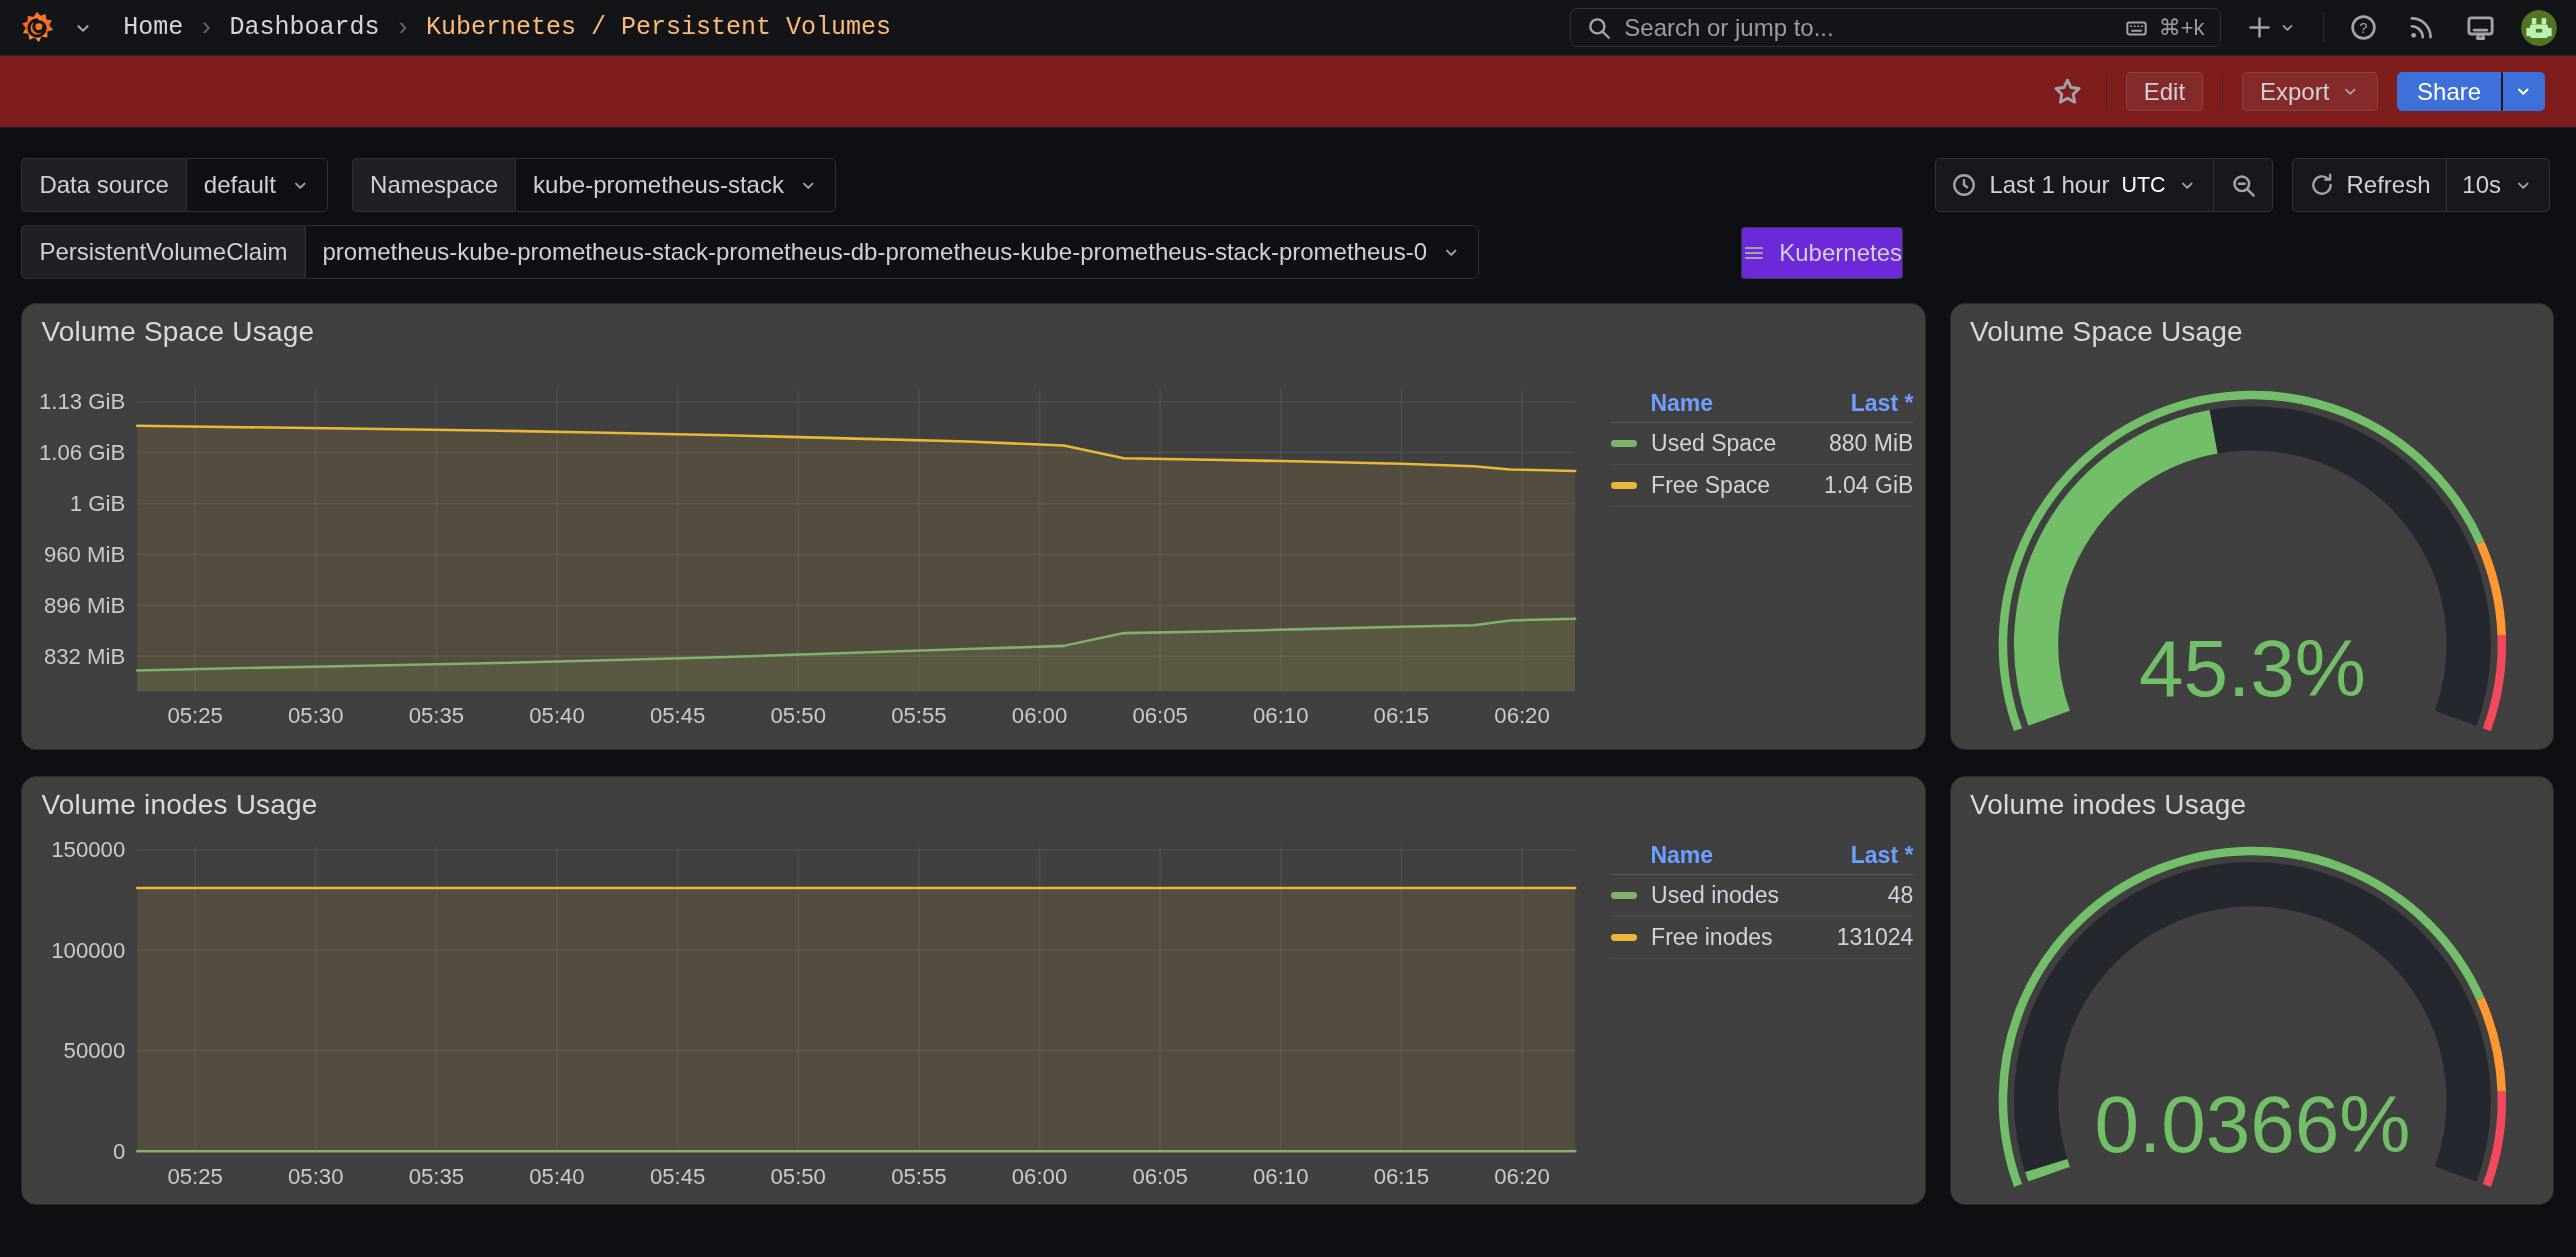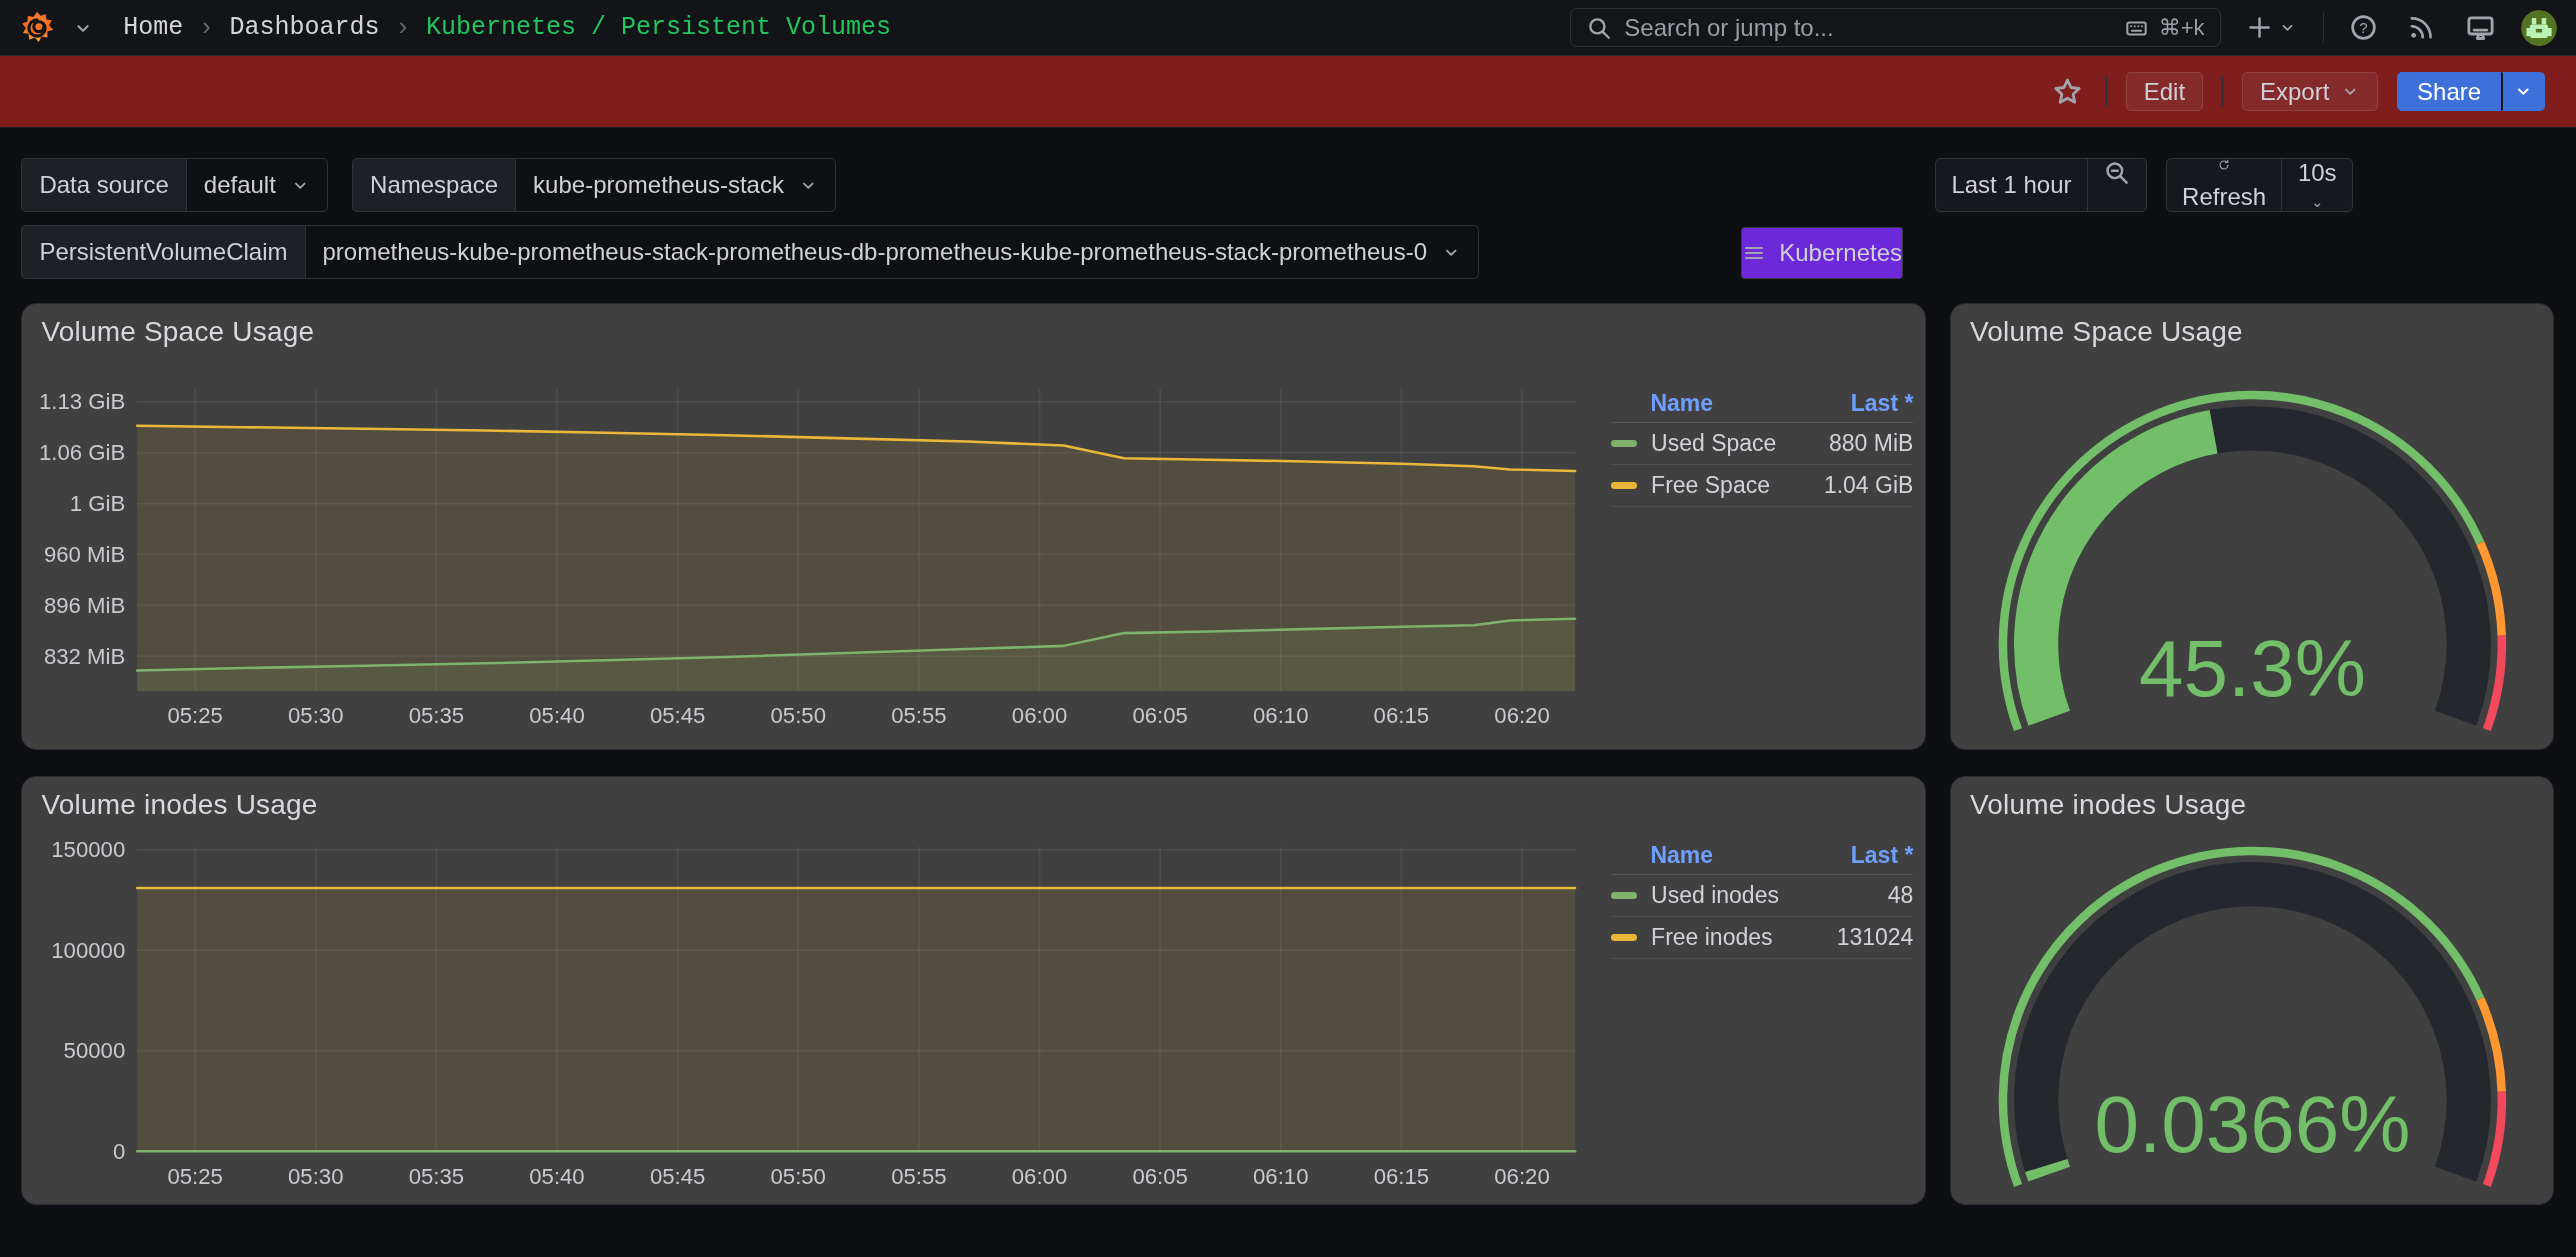--- a/index.html
+++ b/index.html
@@ -9,21 +9,21 @@
 
   
   .topnav { position:absolute; left:0; top:0; width:2576px; height:56px;
     background:#121418; border-bottom:0.9px solid #25272d;
     display:flex; align-items:center; padding:0 19px; }
   .nav-left { display:flex; align-items:center; gap:13.7px;font-family:Liberation Mono, monospace; }
   .logo { width:36px; height:36px; display:inline-flex; cursor:pointer; }
   .breadcrumb { display:flex; align-items:center; gap:15.4px; font-size:25px; margin-left:12px; }
   .breadcrumb a { color:#d5d6dc; text-decoration:none; cursor:pointer; }
   .breadcrumb .sep { color:#63656c; font-size:26px; }
-  .crumb-current { color:#22c55e;text-align:center; }
+  .crumb-current { color:#fdba74;text-align:center; }
   .nav-right { margin-left:auto; display:flex; align-items:center; gap:22px; }
   .searchbox { width:651px; height:39px; background:#141519; border:0.9px solid #2f3138;
     border-radius:6.8px; display:flex; align-items:center; padding:0 15.4px; gap:12px;
     color:#9b9da5; font-size:24px; cursor:text; }
   .searchbox .placeholder { flex:0 0 auto; }
   .shortcut { margin-left:auto; display:flex; align-items:center; gap:8.5px; color:#9b9da5; font-size:22px; }
   .iconbtn { background:none; border:none; color:#aeb0b8; display:inline-flex; align-items:center;
     gap:5.1px; cursor:pointer; padding:3.4px; }
   .vdiv { width:0.9px; height:31px; background:#2c2e35; }
   .avatar { width:36px; height:36px; border-radius:50%; overflow:hidden; cursor:pointer; flex:0 0 auto; }
@@ -48,21 +48,21 @@
   .varctrl .vlabel { background:#1e2026; border:0.9px solid #2e3138; border-right:none;
     border-radius:5.1px 0 0 5.1px; display:flex; align-items:center; padding:0 17px;
     color:#d0d1d7; white-space:nowrap; cursor:default; }
   .varctrl .vvalue { background:#0f1014; border:0.9px solid #2e3138; border-radius:0 5.1px 5.1px 0;
     display:flex; align-items:center; gap:13.7px; padding:0 17px; color:#d0d1d7;
     white-space:nowrap; cursor:pointer; }
   .timebar { position:absolute; left:1935px; top:158px; display:flex; gap:19px; }
   .groupbtn { display:flex; height:54px; background:#17181d; border:0.9px solid #313339;
     border-radius:5.1px; overflow:hidden; }
   .groupbtn .seg { display:flex; align-items:center; gap:12px; padding:0 15.4px; font-size:24px;
-    color:#d0d1d7; cursor:pointer; white-space:nowrap;flex-direction:column; }
+    color:#d0d1d7; cursor:pointer; white-space:nowrap; }
   .groupbtn .seg + .seg { border-left:0.9px solid #313339; }
   .utc { color:#ffffff; font-weight:400; font-size:21.4px; }
   .kubebtn { position:absolute; left:1741px; top:227px; height:52px; width:162px;
     background:#6d28d9; border:0.9px solid #3a3c43; border-radius:3.4px; color:#d0d1d7;
     font-size:24px; display:flex; align-items:center; justify-content:space-between; gap:12px;
     cursor:pointer; font-family:inherit; }
 
   
   .panel { position:absolute; background:#404040; border:0.9px solid #2a2c32; border-radius:15px; }
   .p-space-chart  { left:21.4px;   top:303px; width:1905px; height:447px; }

